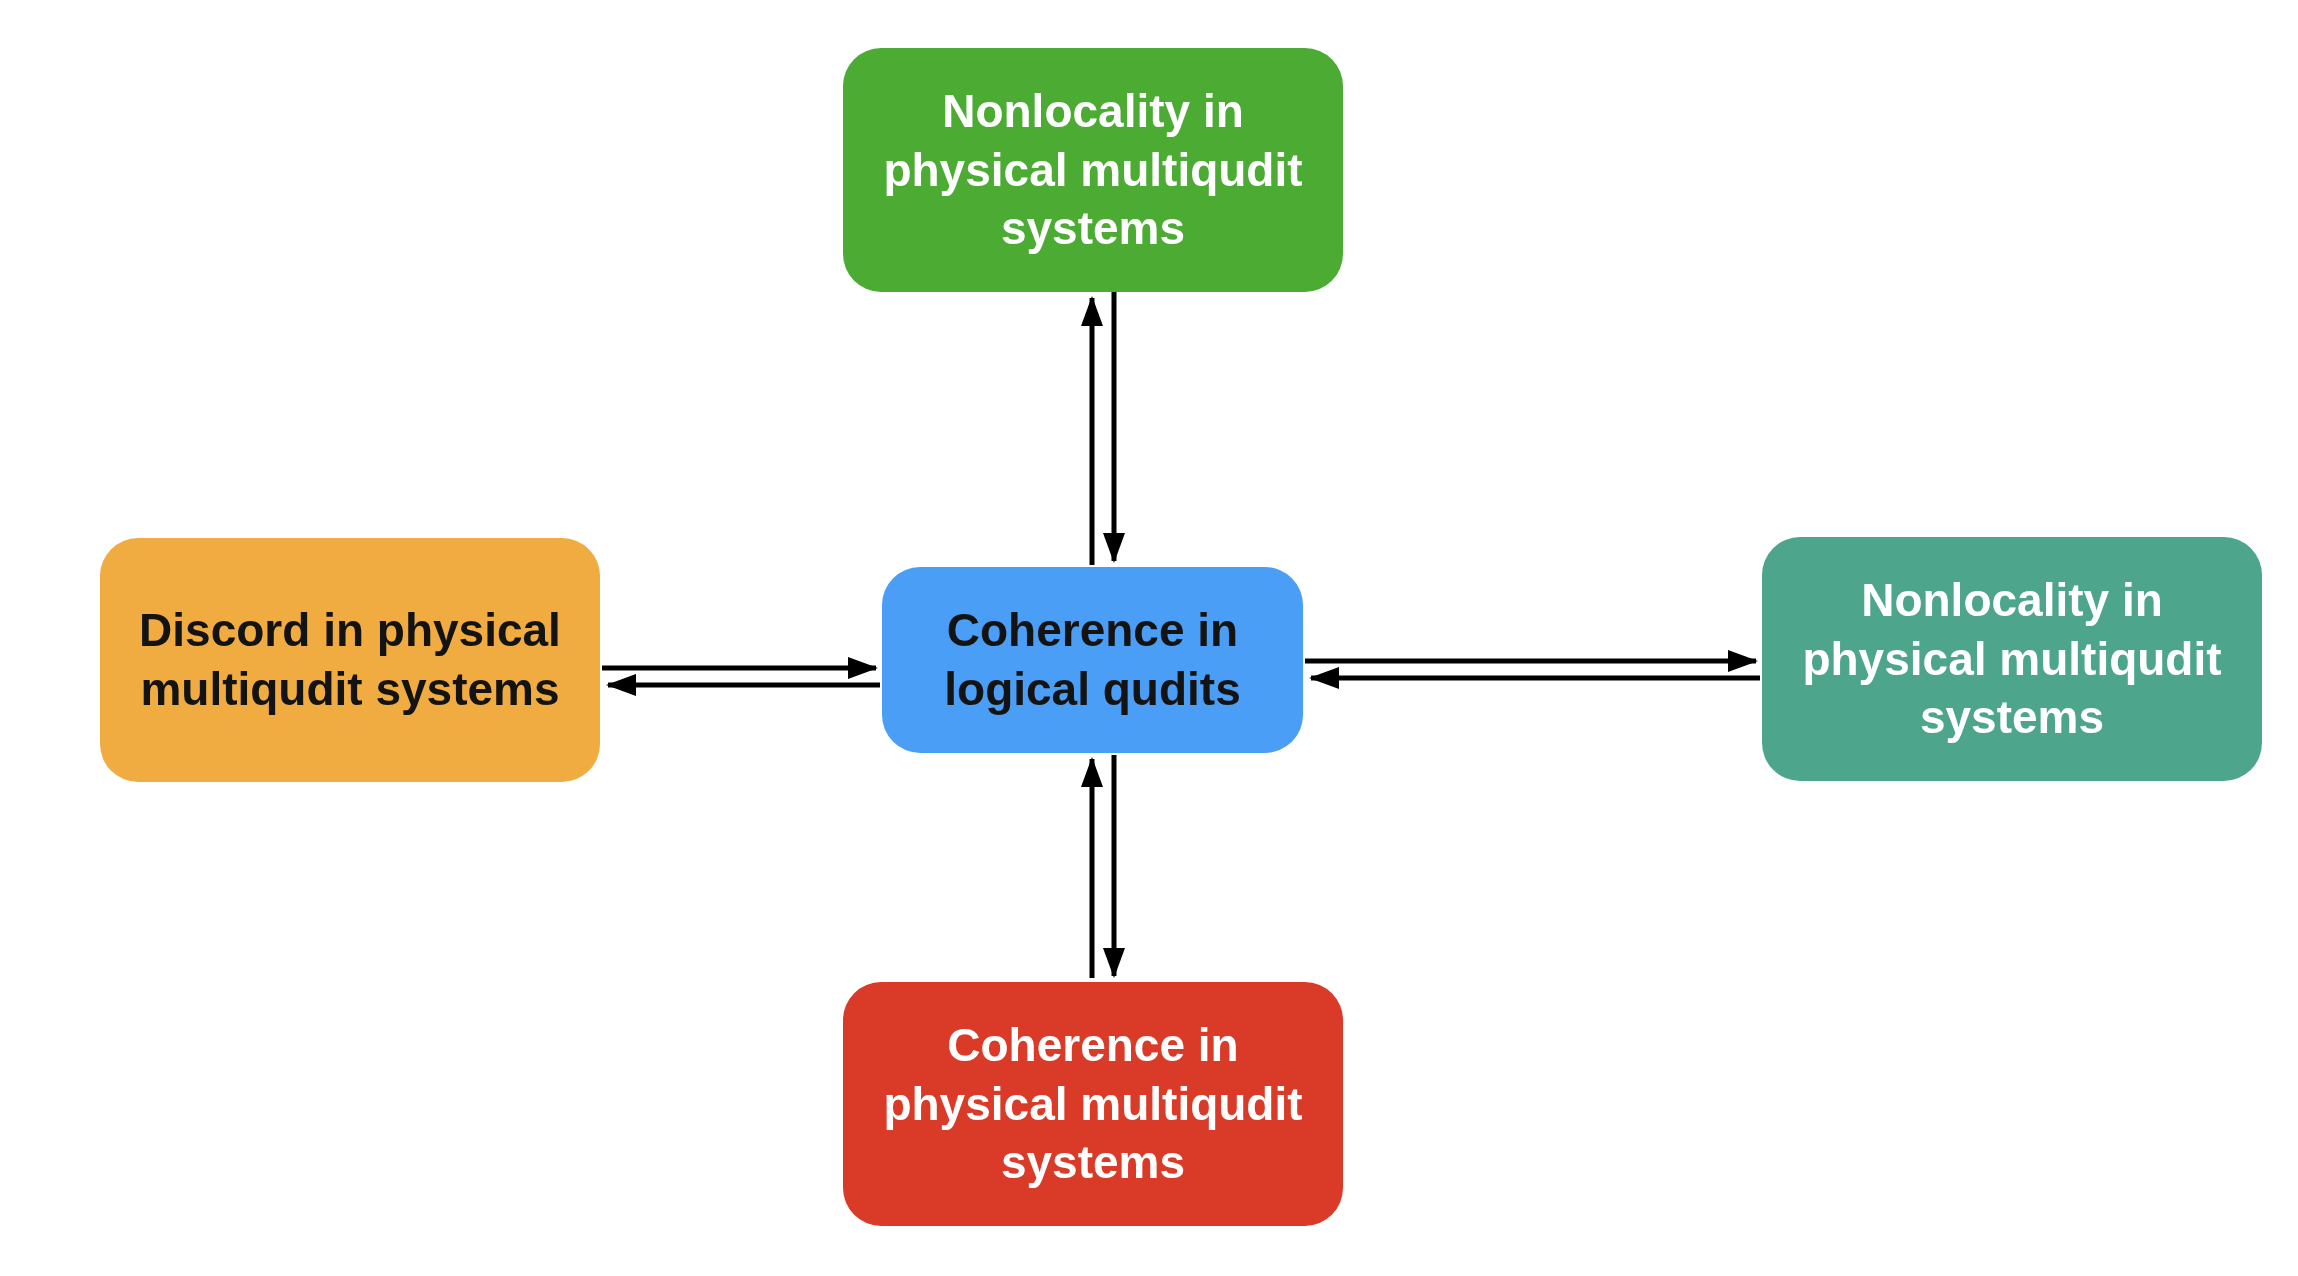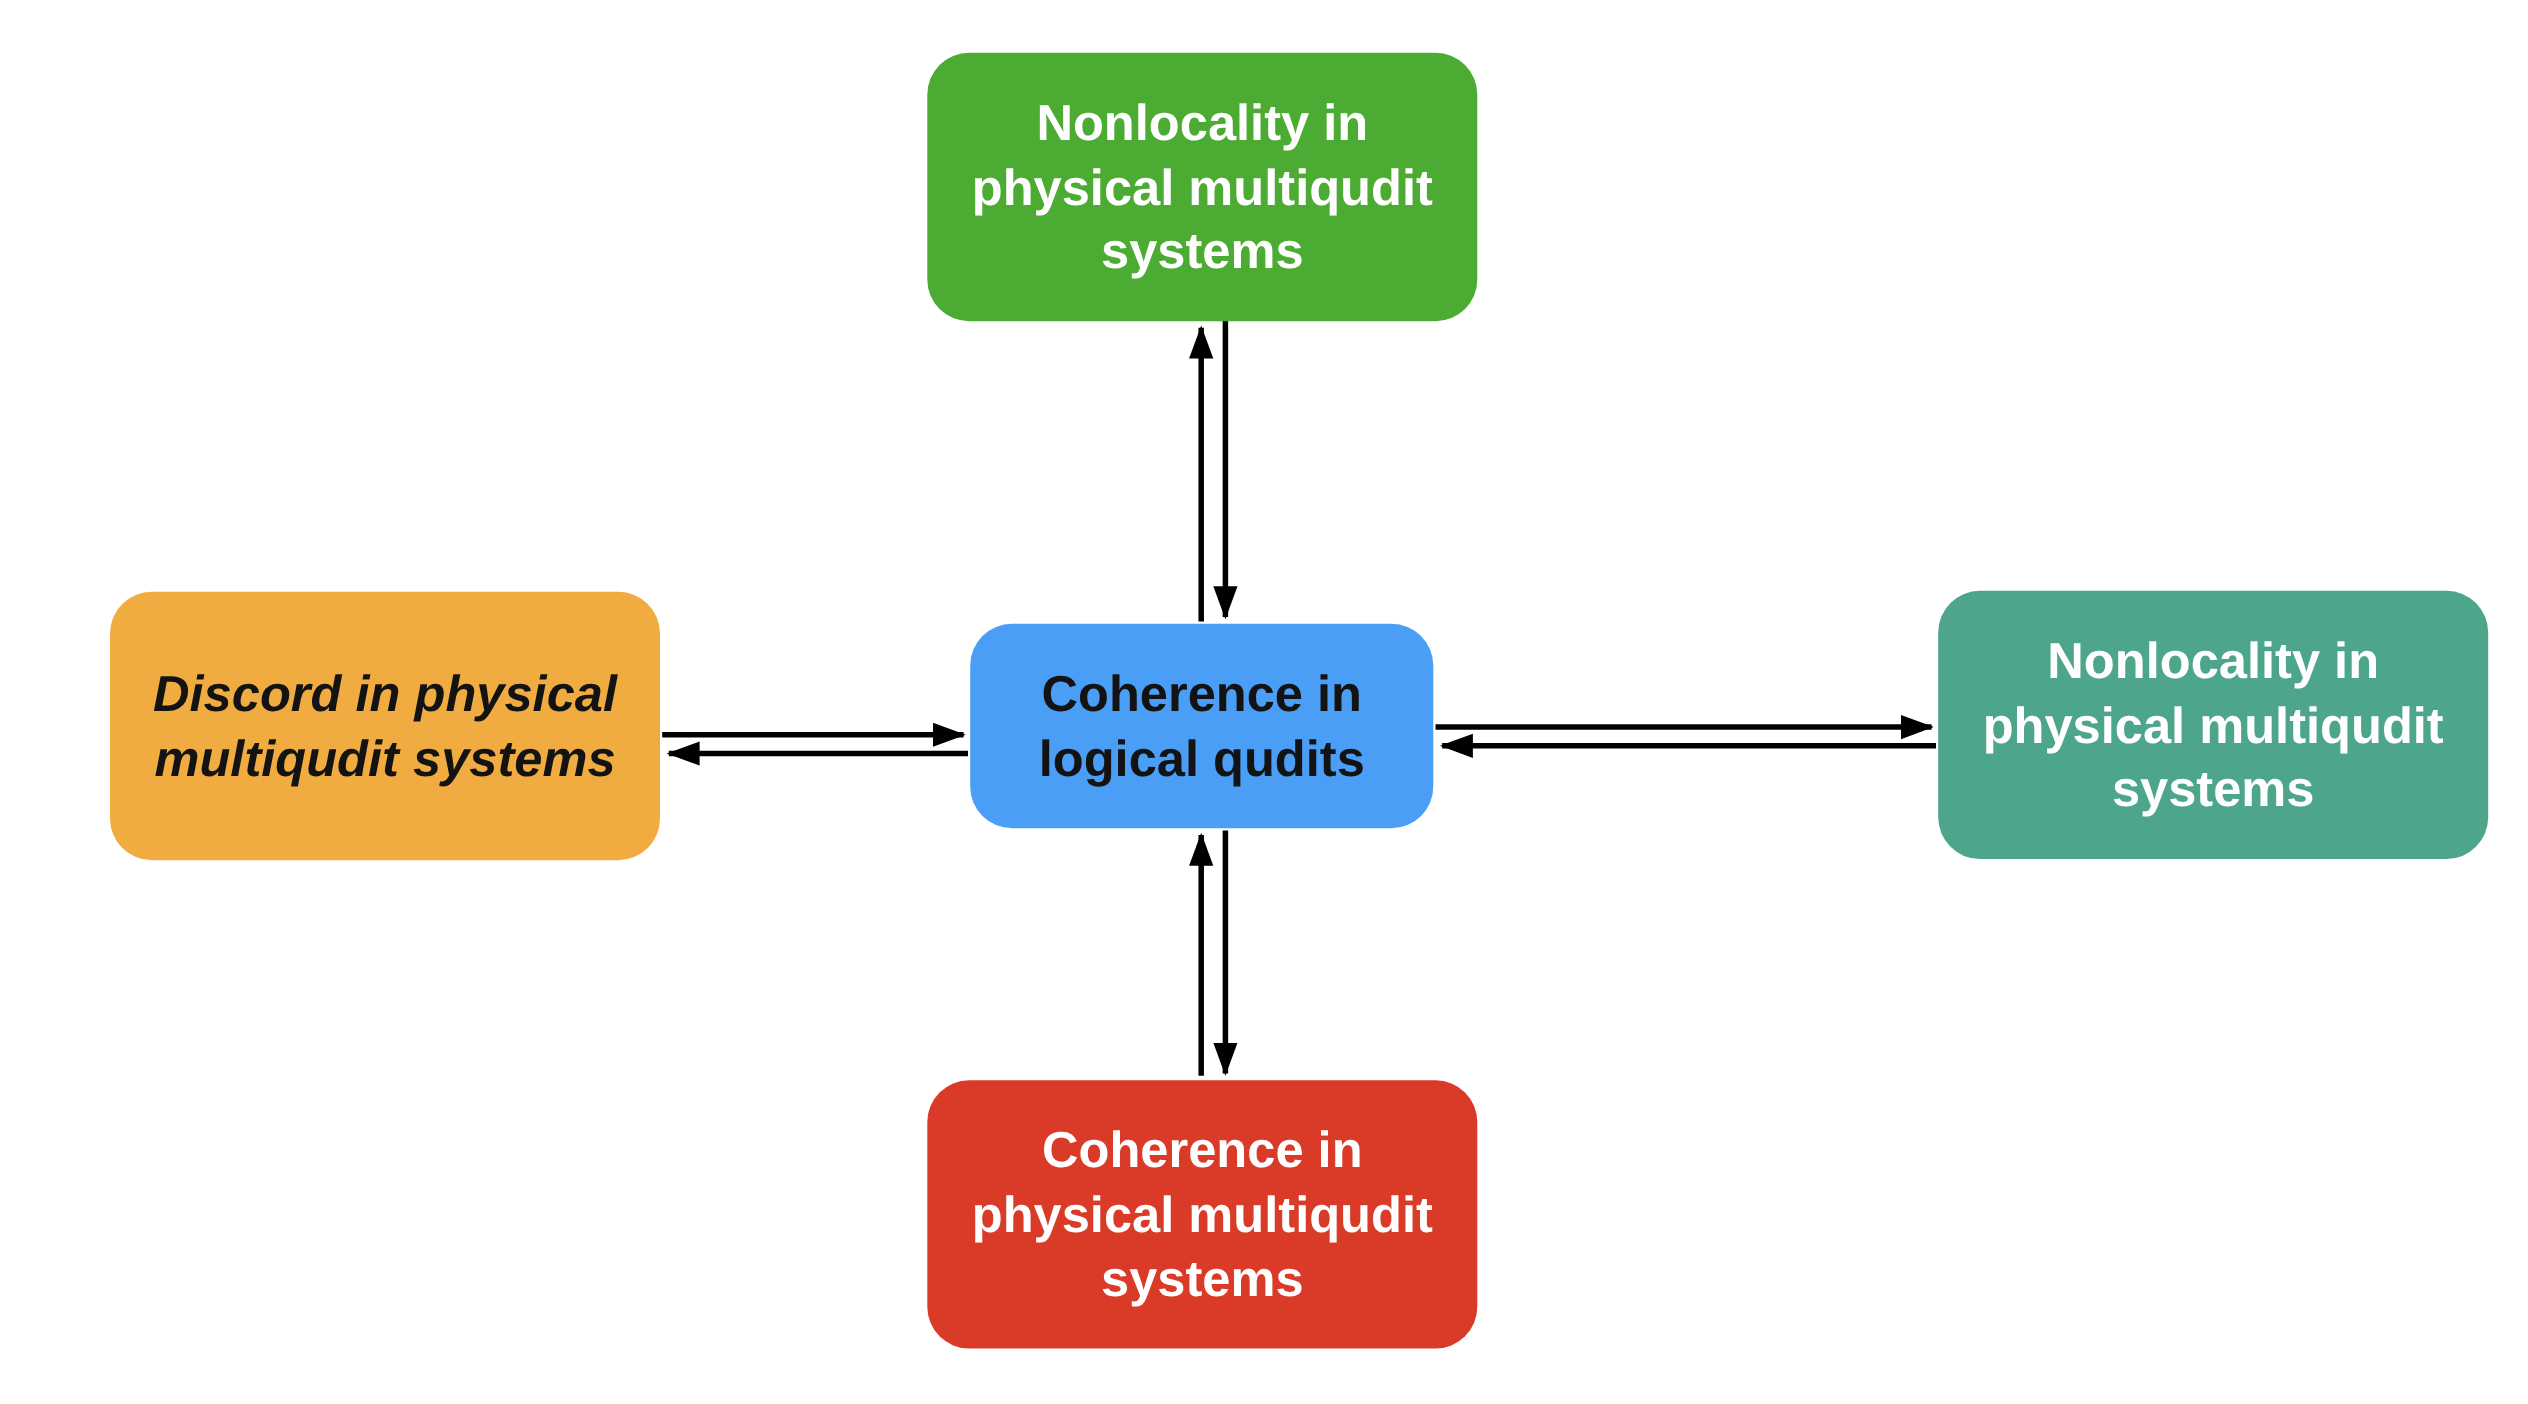--- a/index.html
+++ b/index.html
@@ -71,21 +71,21 @@
     <line class="edge" x1="1305" y1="661" x2="1756" y2="661" marker-end="url(#ah)"></line>
     <line class="edge" x1="1760" y1="678" x2="1311" y2="678" marker-end="url(#ah)"></line>
   </svg>
 
   <div class="node node-top" style="background-color: rgb(76, 171, 51); color: rgb(255, 255, 255);">
     <span>Nonlocality in
 physical multiqudit
 systems</span>
   </div>
 
-  <div class="node node-left" style="background-color: rgb(240, 172, 65); color: rgb(19, 19, 19); font-style: italic;">
+  <div class="node node-left" style="background-color: rgb(240, 172, 65); color: rgb(19, 19, 19);">
     <span>Discord in physical
 multiqudit systems</span>
   </div>
 
   <div class="node node-center" style="background-color: rgb(74, 158, 245); color: rgb(19, 19, 19);">
     <span>Coherence in
 logical qudits</span>
   </div>
 
   <div class="node node-right" style="background-color: rgb(77, 166, 140); color: rgb(255, 255, 255);">

